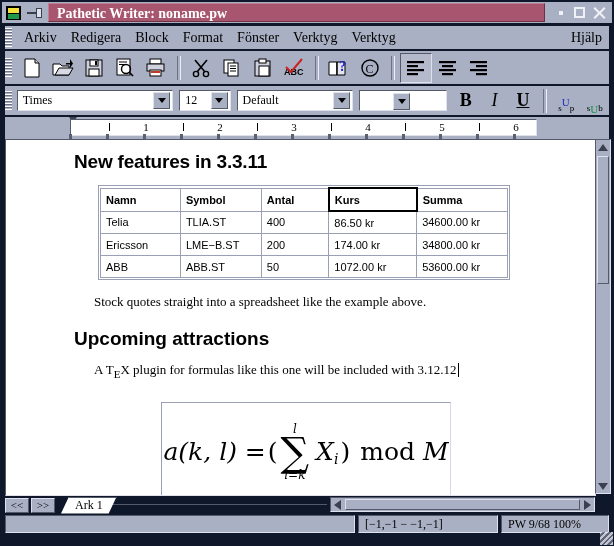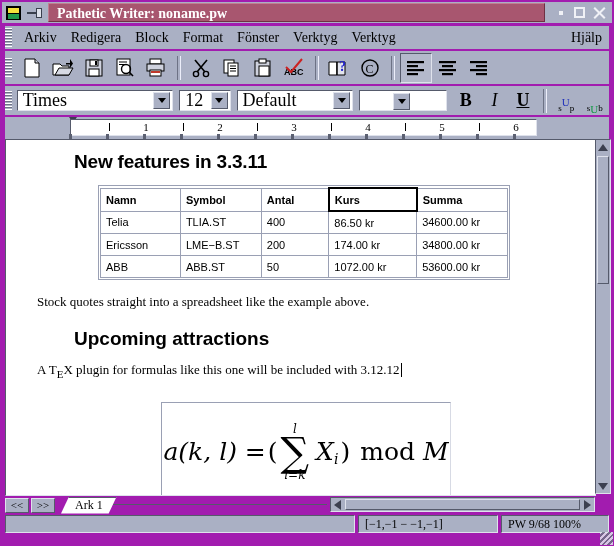--- a/index.html
+++ b/index.html
@@ -7,21 +7,21 @@
     background: #ffffff;
   }
   body {
     width: 614px; height: 546px;
     font-family: "Liberation Serif", serif;
     overflow: hidden;
   }
   .app {
     position: relative;
     width: 614px; height: 546px;
-    background: #a21caf;
+    background: #0f172a;
     box-sizing: border-box;
   }
   .in {
     border-top: 1px solid #555a6b;
     border-left: 1px solid #555a6b;
     border-right: 1px solid #dfe2ec;
     border-bottom: 1px solid #dfe2ec;
   }
 
   
@@ -153,21 +153,21 @@
   }
   .combo {
     height: 21px; background: #ffffff;
     display: flex; align-items: center;
     box-sizing: border-box;
     margin-right: 6px;
   }
   .combo .cval {
     flex: 1; padding-left: 5px;
     font-family: "Liberation Serif", serif;
-    font-size: 18px; color: #000;
+    font-size: 12px; color: #000;
     white-space: nowrap; overflow: hidden;
   }
   .combo .carrow {
     width: 17px; height: 17px; margin-right: 2px;
     background: #aab0c4;
     display: flex; align-items: center; justify-content: center;
     border-top: 1px solid #dfe2ec;
     border-left: 1px solid #dfe2ec;
     border-right: 1px solid #555a6b;
     border-bottom: 1px solid #555a6b;
@@ -247,21 +247,21 @@
     font-family: "Liberation Sans", sans-serif;
     font-size: 19px; font-weight: bold; color: #000;
     letter-spacing: -0.2px;
   }
   h2.doc-h2 {
     margin: 18px 0 12px 68px;
     font-family: "Liberation Sans", sans-serif;
     font-size: 19px; font-weight: bold; color: #000;
   }
   p.doc-p {
-    margin: 0 0 0 31px;
+    margin: 0 0 0 88px;
     font-family: "Liberation Serif", serif;
     font-size: 13px; color: #000;
   }
   .caret {
     display: inline-block; width: 1px; height: 14px;
     background: #000; vertical-align: -3px; margin-left: 1px;
   }
 
   
   .sheet-wrap {

